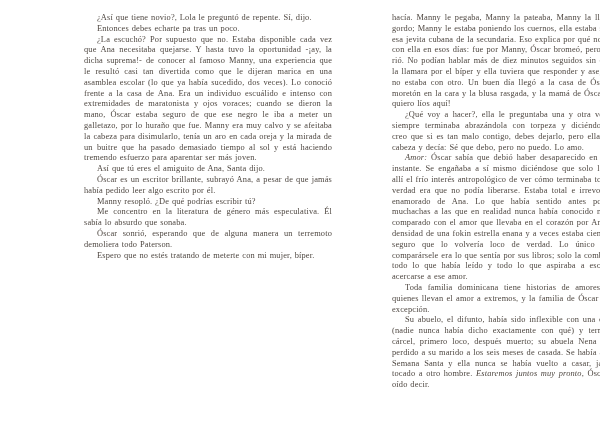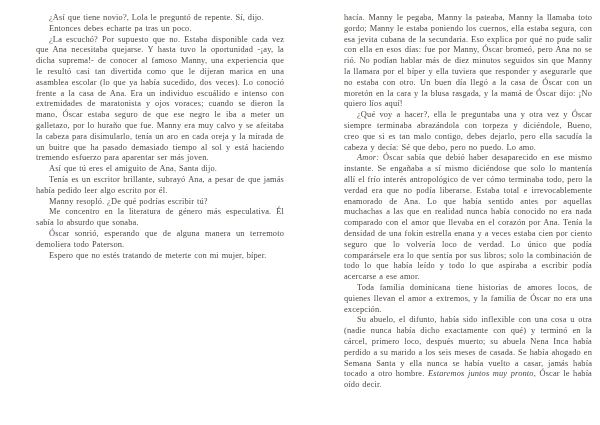--- a/index.html
+++ b/index.html
@@ -13,20 +13,21 @@
     width: 600px;
     height: 425px;
     background: #ffffff;
     overflow: hidden;
     font-family: "Liberation Serif", serif;
   }
   .spread {
     position: absolute;
     inset: 0;
     display: block;
+    margin-left: 48px;
   }
   .page-col {
     position: absolute;
     top: 13px;
     width: 248px;
   }
   .page-col.left  { left: 36px;  }
   .page-col.right { left: 344px; }
   .para {
     margin: 0;
@@ -44,21 +45,21 @@
 </head>
 <body>
 
 <div class="canvas">
   <div class="spread">
     <div class="page-col left">
         <p class="para indent"><span class="">¿Así que tiene novio?, Lola le preguntó de repente. Sí, dijo.</span></p>
         <p class="para indent"><span class="">Entonces debes echarte pa tras un poco.</span></p>
         <p class="para indent"><span class="">¿La escuchó? Por supuesto que no. Estaba disponible cada vez que Ana necesitaba quejarse. Y hasta tuvo la oportunidad -¡ay, la dicha suprema!- de conocer al famoso Manny, una experiencia que le resultó casi tan divertida como que le dijeran marica en una asamblea escolar (lo que ya había sucedido, dos veces). Lo conoció frente a la casa de Ana. Era un individuo escuálido e intenso con extremidades de maratonista y ojos voraces; cuando se dieron la mano, Óscar estaba seguro de que ese negro le iba a meter un galletazo, por lo huraño que fue. Manny era muy calvo y se afeitaba la cabeza para disimularlo, tenía un aro en cada oreja y la mirada de un buitre que ha pasado demasiado tiempo al sol y está haciendo tremendo esfuerzo para aparentar ser más joven.</span></p>
         <p class="para indent"><span class="">Así que tú eres el amiguito de Ana, Santa dijo.</span></p>
-        <p class="para indent"><span class="">Tenía es un escritor brillante, subrayó Ana, a pesar de que jamás había pedido leer algo escrito por él.</span></p>
+        <p class="para indent"><span class="">Óscar es un escritor brillante, subrayó Ana, a pesar de que jamás había pedido leer algo escrito por él.</span></p>
         <p class="para indent"><span class="">Manny resopló. ¿De qué podrías escribir tú?</span></p>
         <p class="para indent"><span class="">Me concentro en la literatura de género más especulativa. Él sabía lo absurdo que sonaba.</span></p>
         <p class="para indent"><span class="">Óscar sonrió, esperando que de alguna manera un terremoto demoliera todo Paterson.</span></p>
         <p class="para indent"><span class="">Espero que no estés tratando de meterte con mi mujer, bíper.</span></p>
       </div>
     <div class="page-col right">
         <p class="para"><span class="">hacía. Manny le pegaba, Manny la pateaba, Manny la llamaba toto gordo; Manny le estaba poniendo los cuernos, ella estaba segura, con esa jevita cubana de la secundaria. Eso explica por qué no pude salir con ella en esos días: fue por Manny, Óscar bromeó, pero Ana no se rió. No podían hablar más de diez minutos seguidos sin que Manny la llamara por el bíper y ella tuviera que responder y asegurarle que no estaba con otro. Un buen día llegó a la casa de Óscar con un moretón en la cara y la blusa rasgada, y la mamá de Óscar dijo: ¡No quiero líos aquí!</span></p>
         <p class="para indent"><span class="">¿Qué voy a hacer?, ella le preguntaba una y otra vez y Óscar siempre terminaba abrazándola con torpeza y diciéndole, Bueno, creo que si es tan malo contigo, debes dejarlo, pero ella sacudía la cabeza y decía: Sé que debo, pero no puedo. Lo amo.</span></p>
         <p class="para indent"><span class="italic">Amor:</span><span class=""> Óscar sabía que debió haber desaparecido en ese mismo instante. Se engañaba a sí mismo diciéndose que solo lo mantenía allí el frío interés antropológico de ver cómo terminaba todo, pero la verdad era que no podía liberarse. Estaba total e irrevocablemente enamorado de Ana. Lo que había sentido antes por aquellas muchachas a las que en realidad nunca había conocido no era nada comparado con el amor que llevaba en el corazón por Ana. Tenía la densidad de una fokin estrella enana y a veces estaba cien por ciento seguro que lo volvería loco de verdad. Lo único que podía comparársele era lo que sentía por sus libros; solo la combinación de todo lo que había leído y todo lo que aspiraba a escribir podía acercarse a ese amor.</span></p>
         <p class="para indent"><span class="">Toda familia dominicana tiene historias de amores locos, de quienes llevan el amor a extremos, y la familia de Óscar no era una excepción.</span></p>

